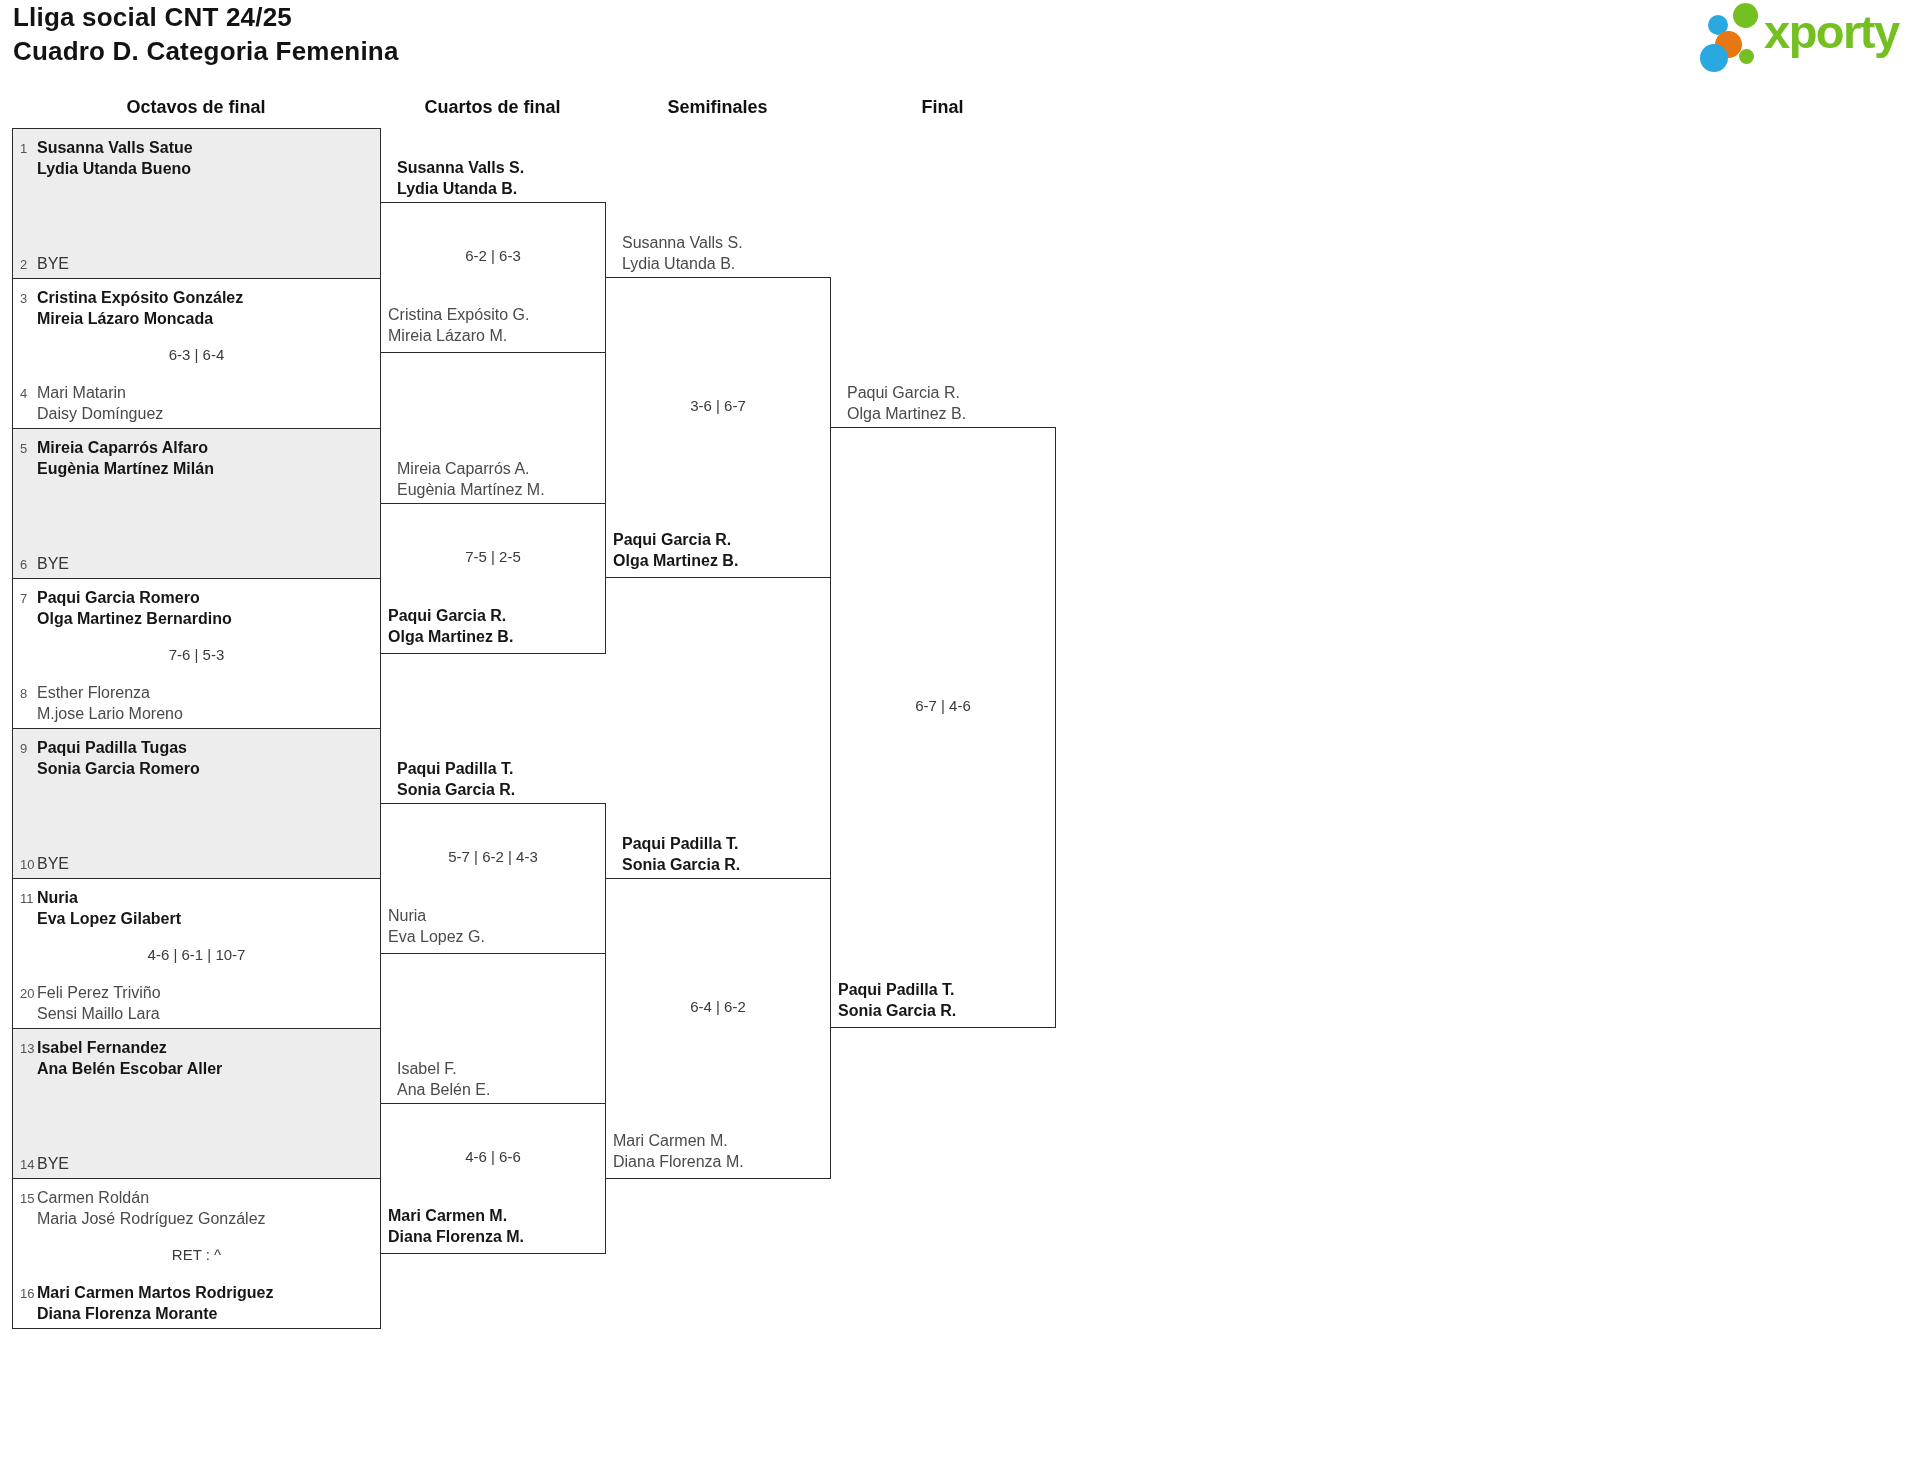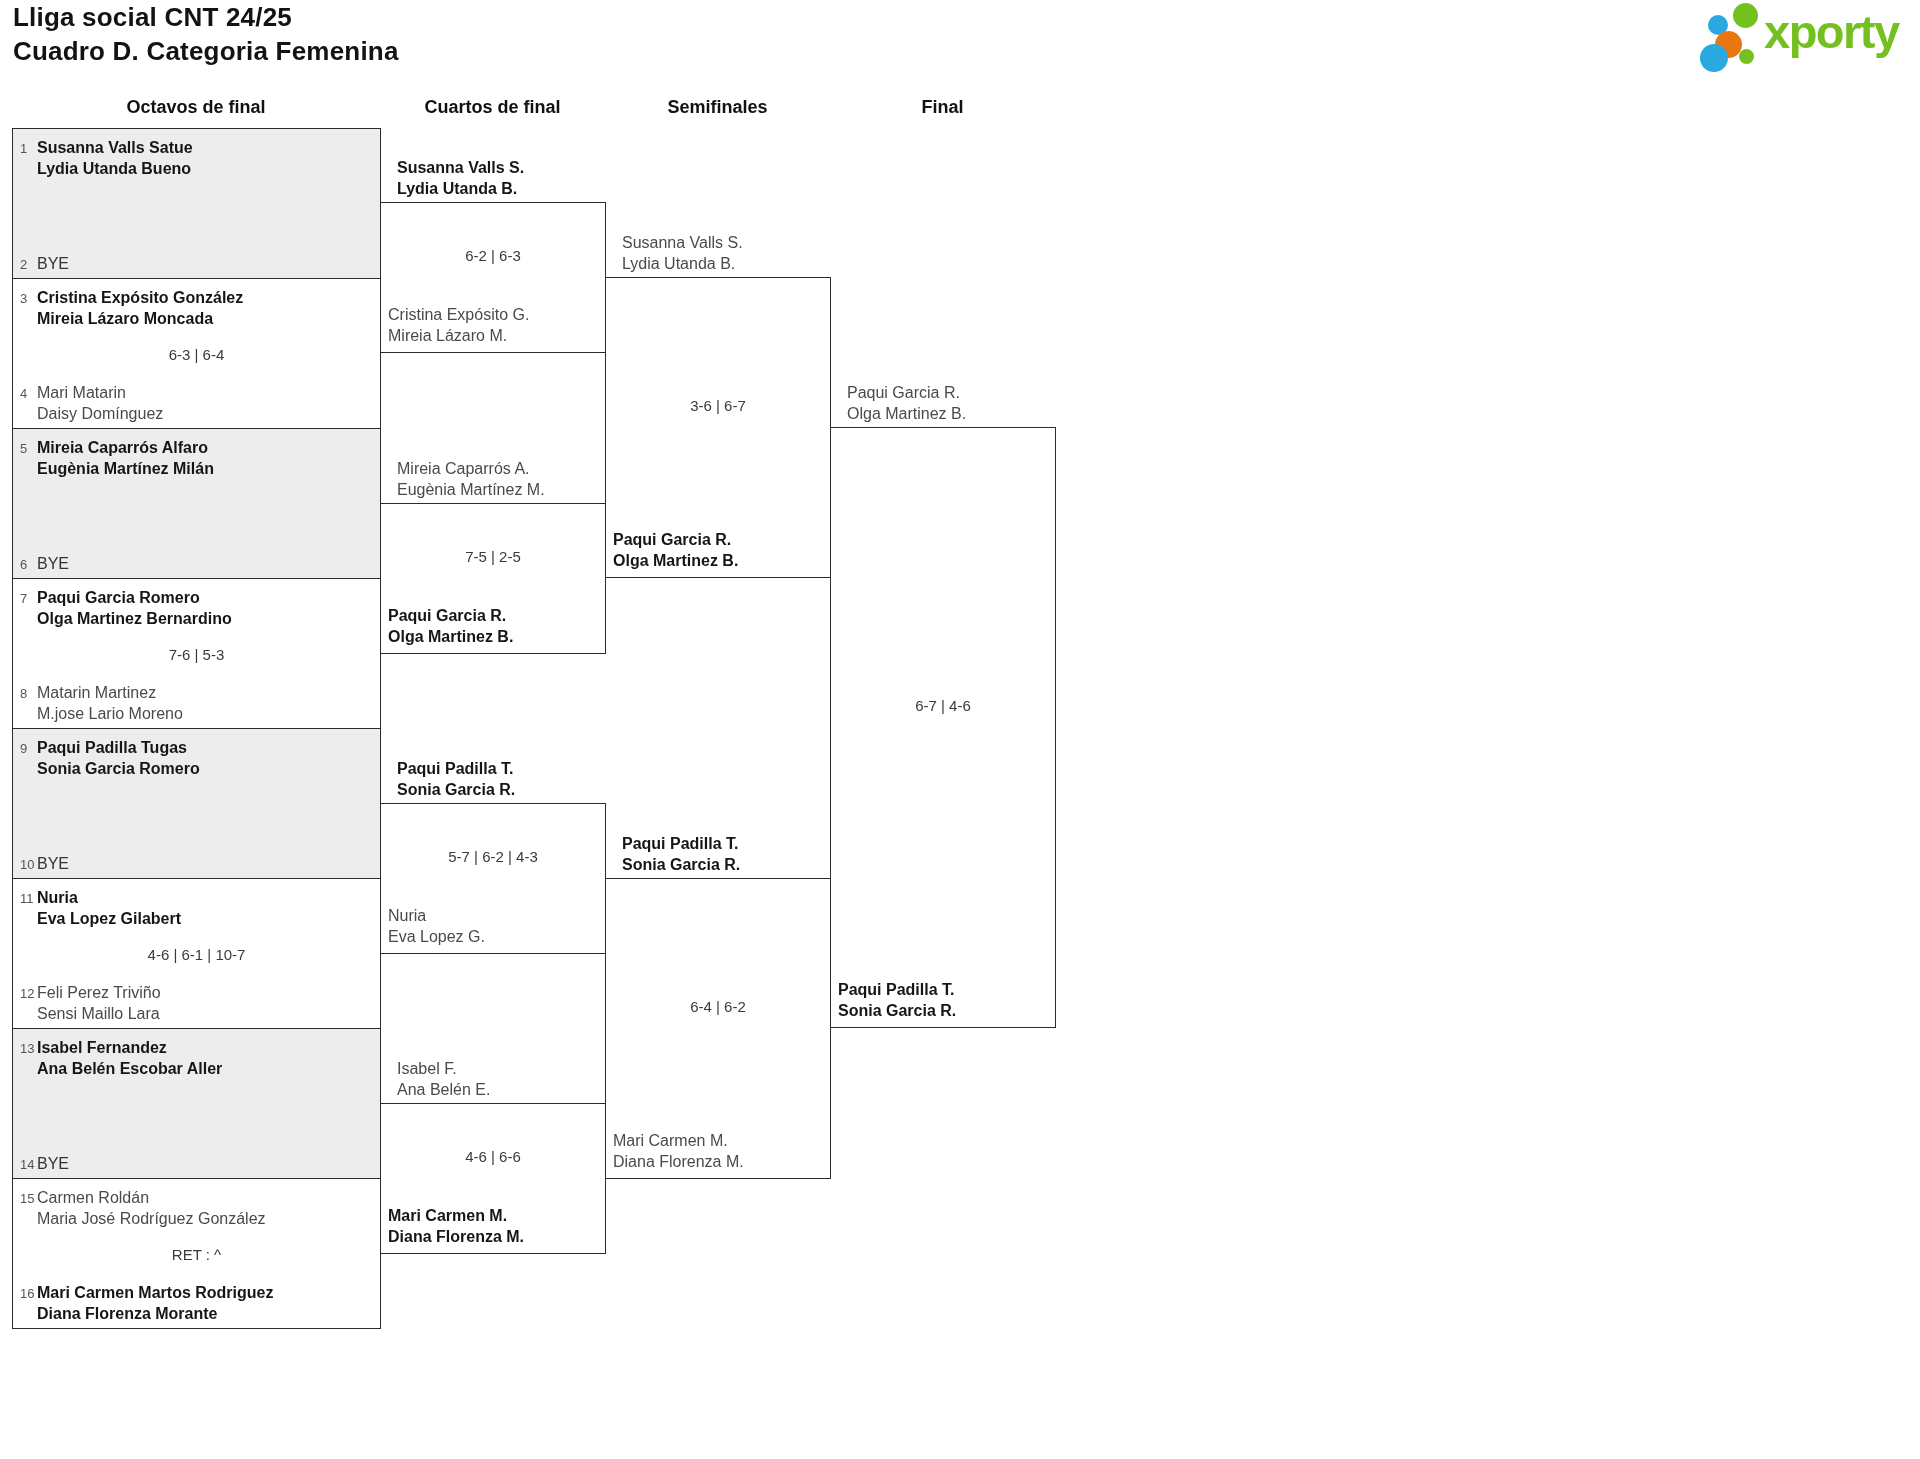--- a/index.html
+++ b/index.html
@@ -137,21 +137,21 @@
       <span class="seed">7</span>
       <div class="names winner">
         <div>Paqui Garcia Romero</div>
         <div>Olga Martinez Bernardino</div>
       </div>
     </div>
     <div class="o-score">7-6 | 5-3</div>
     <div class="team t-bottom">
       <span class="seed">8</span>
       <div class="names">
-        <div>Matarin Martinez</div>
+        <div>Esther Florenza</div>
         <div>M.jose Lario Moreno</div>
       </div>
     </div>
   </div>
 
   <div class="o-box grey" style="top:728px">
     <div class="team t-top">
       <span class="seed">9</span>
       <div class="names winner">
         <div>Paqui Padilla Tugas</div>
@@ -171,21 +171,21 @@
   <div class="o-box" style="top:878px">
     <div class="team t-top">
       <span class="seed">11</span>
       <div class="names winner">
         <div>Nuria</div>
         <div>Eva Lopez Gilabert</div>
       </div>
     </div>
     <div class="o-score">4-6 | 6-1 | 10-7</div>
     <div class="team t-bottom">
-      <span class="seed">12</span>
+      <span class="seed">20</span>
       <div class="names">
         <div>Feli Perez Triviño</div>
         <div>Sensi Maillo Lara</div>
       </div>
     </div>
   </div>
 
   <div class="o-box grey" style="top:1028px">
     <div class="team t-top">
       <span class="seed">13</span>

